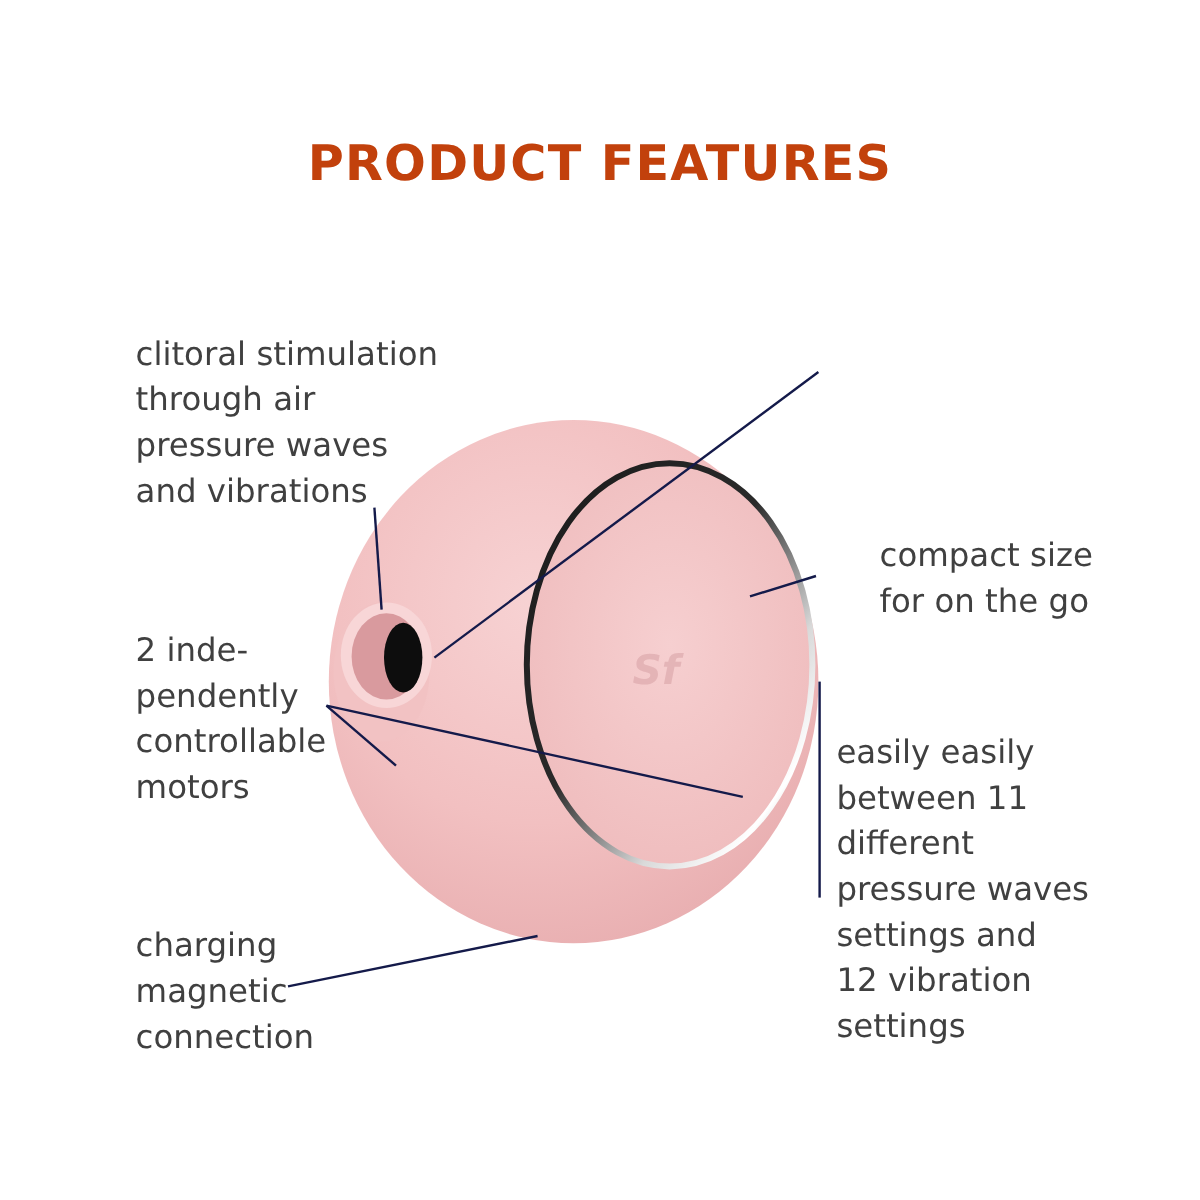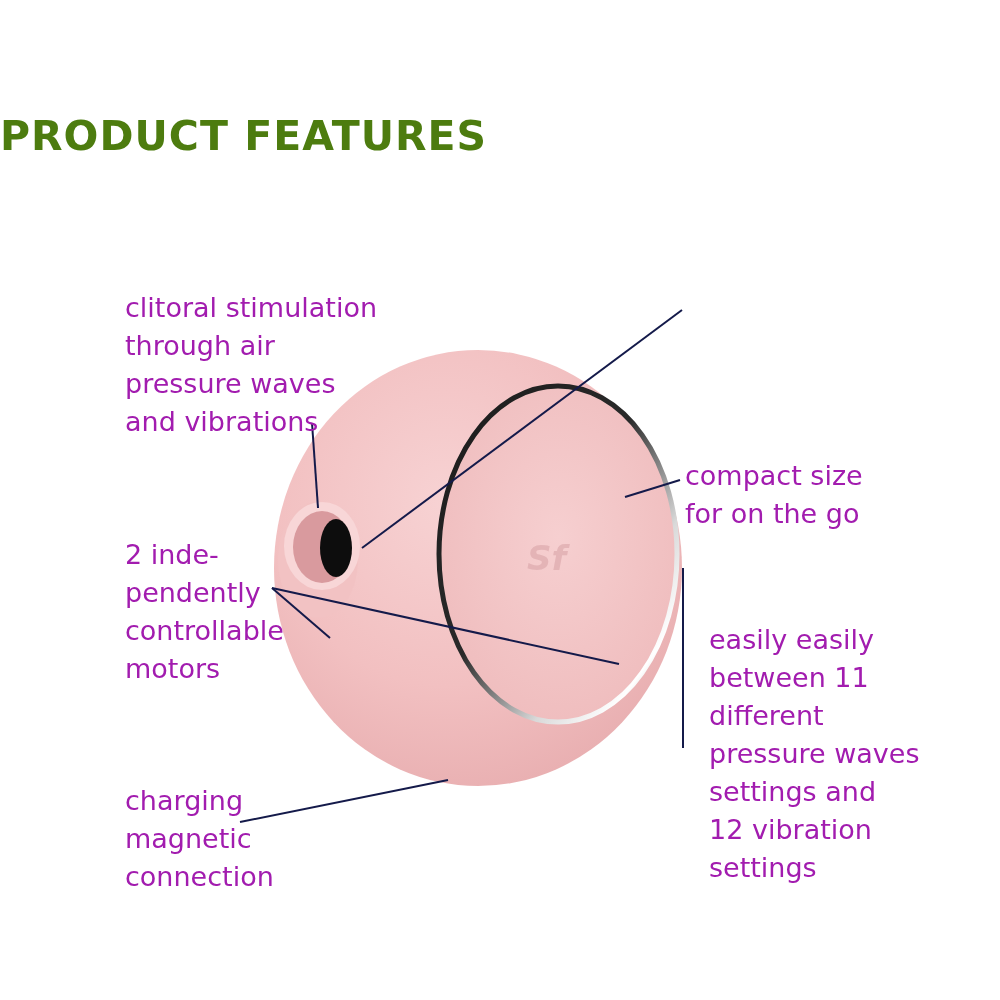--- a/index.html
+++ b/index.html
@@ -1,25 +1,25 @@
 <!DOCTYPE html>
 <html><head>
 <meta charset="utf-8">
 <style>
   html, body { margin: 0; padding: 0; background: #ffffff; }
   .canvas { position: relative; width: 1000px; height: 1000px; overflow: hidden; background: #ffffff; font-family: "DejaVu Sans", "Liberation Sans", sans-serif; color: #141a4a; }
-  .title { position: absolute; top: 112px; left: 0; width: 1000px; text-align: left; font-size: 41px; font-weight: bold; letter-spacing: 1px; color: #4d7c0f; margin: 0; }
+  .title { position: absolute; top: 112px; left: 0; width: 1000px; text-align: center; font-size: 41px; font-weight: bold; letter-spacing: 1px; color: #c2410c; margin: 0; }
   .art { position: absolute; left: 0; top: 0; width: 1000px; height: 1000px; }
-  .label { position: absolute; font-size: 27px; line-height: 38px; color: #a21caf; margin: 16px; }
+  .label { position: absolute; font-size: 27px; line-height: 38px; color: #404040; margin: 4px; }
   .label span { display: block; white-space: nowrap; }
   #lbl-clitoral { left: 109px; top: 273px; }
   #lbl-motors { left: 109px; top: 520px; }
   #lbl-magnetic { left: 109px; top: 766px; }
   #lbl-silicone { left: 692px; top: 273px; }
-  #lbl-compact { left: 669px; top: 441px; }
+  #lbl-compact { left: 729px; top: 441px; }
   #lbl-switch { left: 693px; top: 605px; }
 </style>
 </head>
 <body>
 
 <div class="canvas">
 
   <h1 class="title">PRODUCT FEATURES</h1>
 
   <svg class="art" viewBox="0 0 1000 1000">

